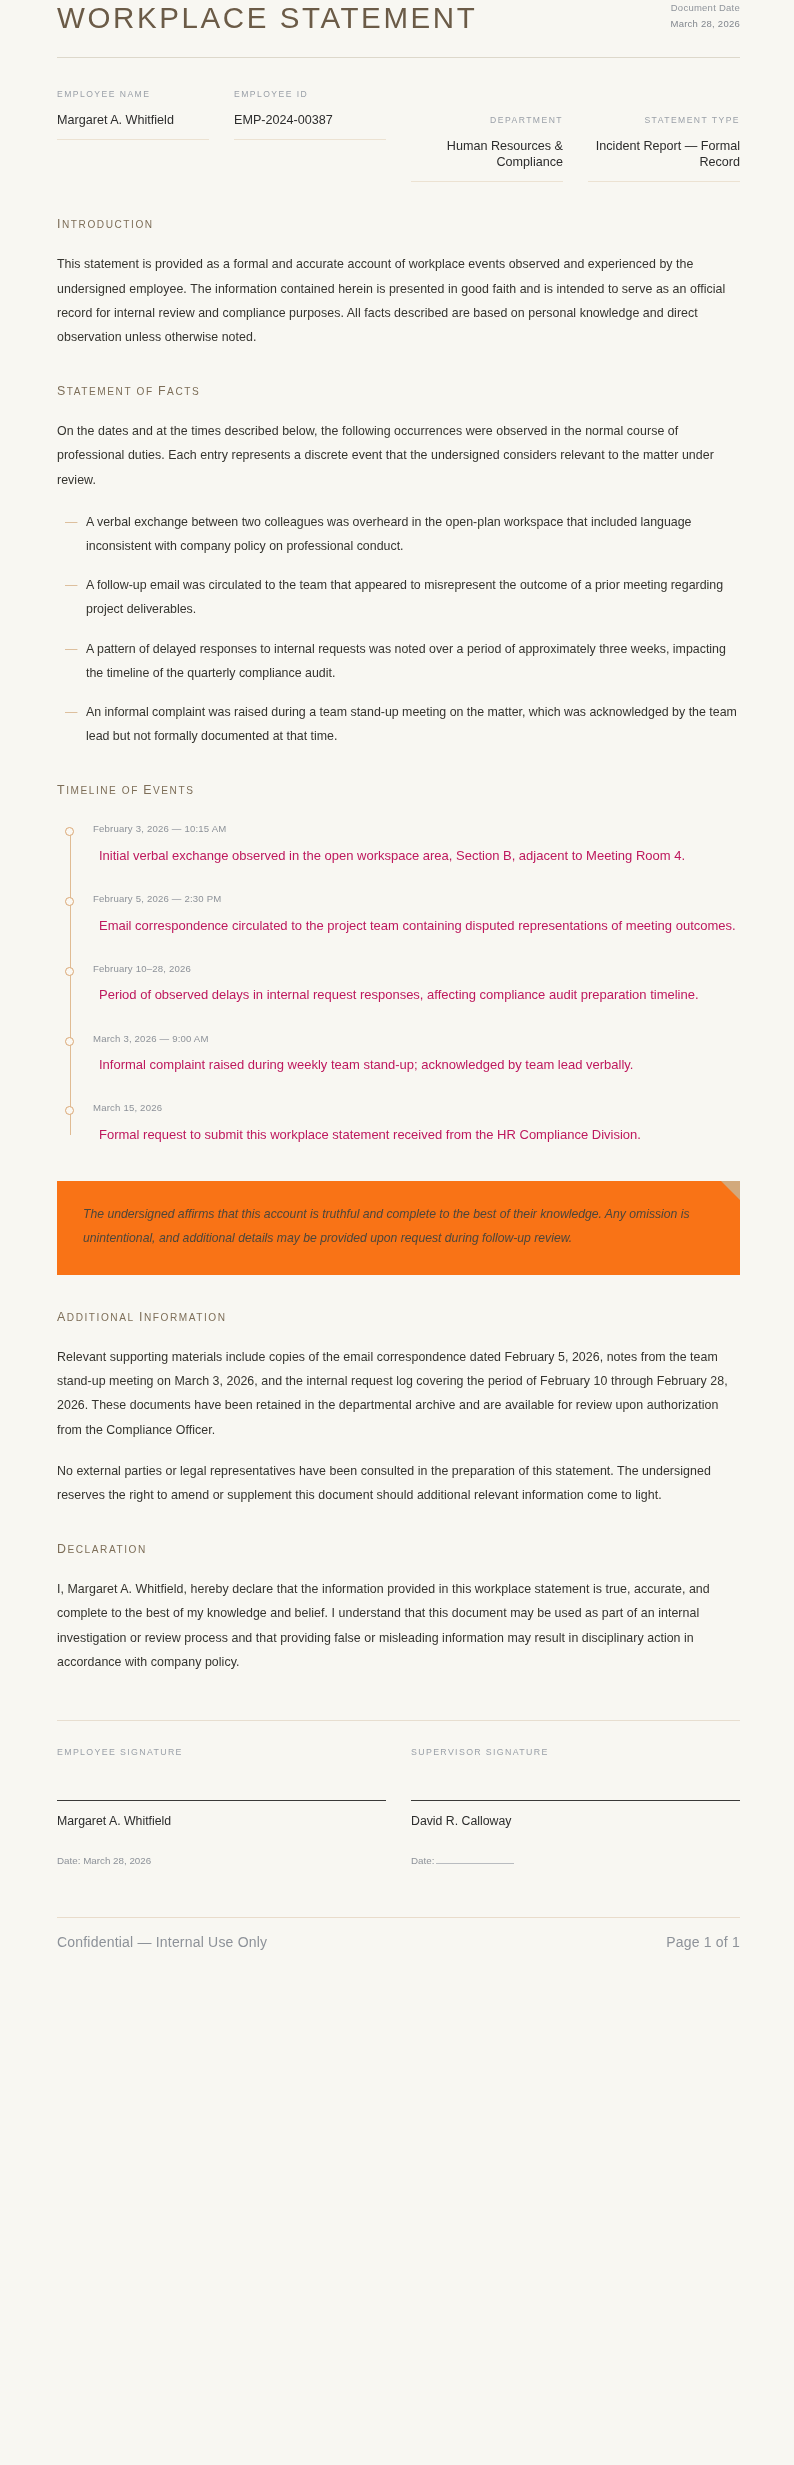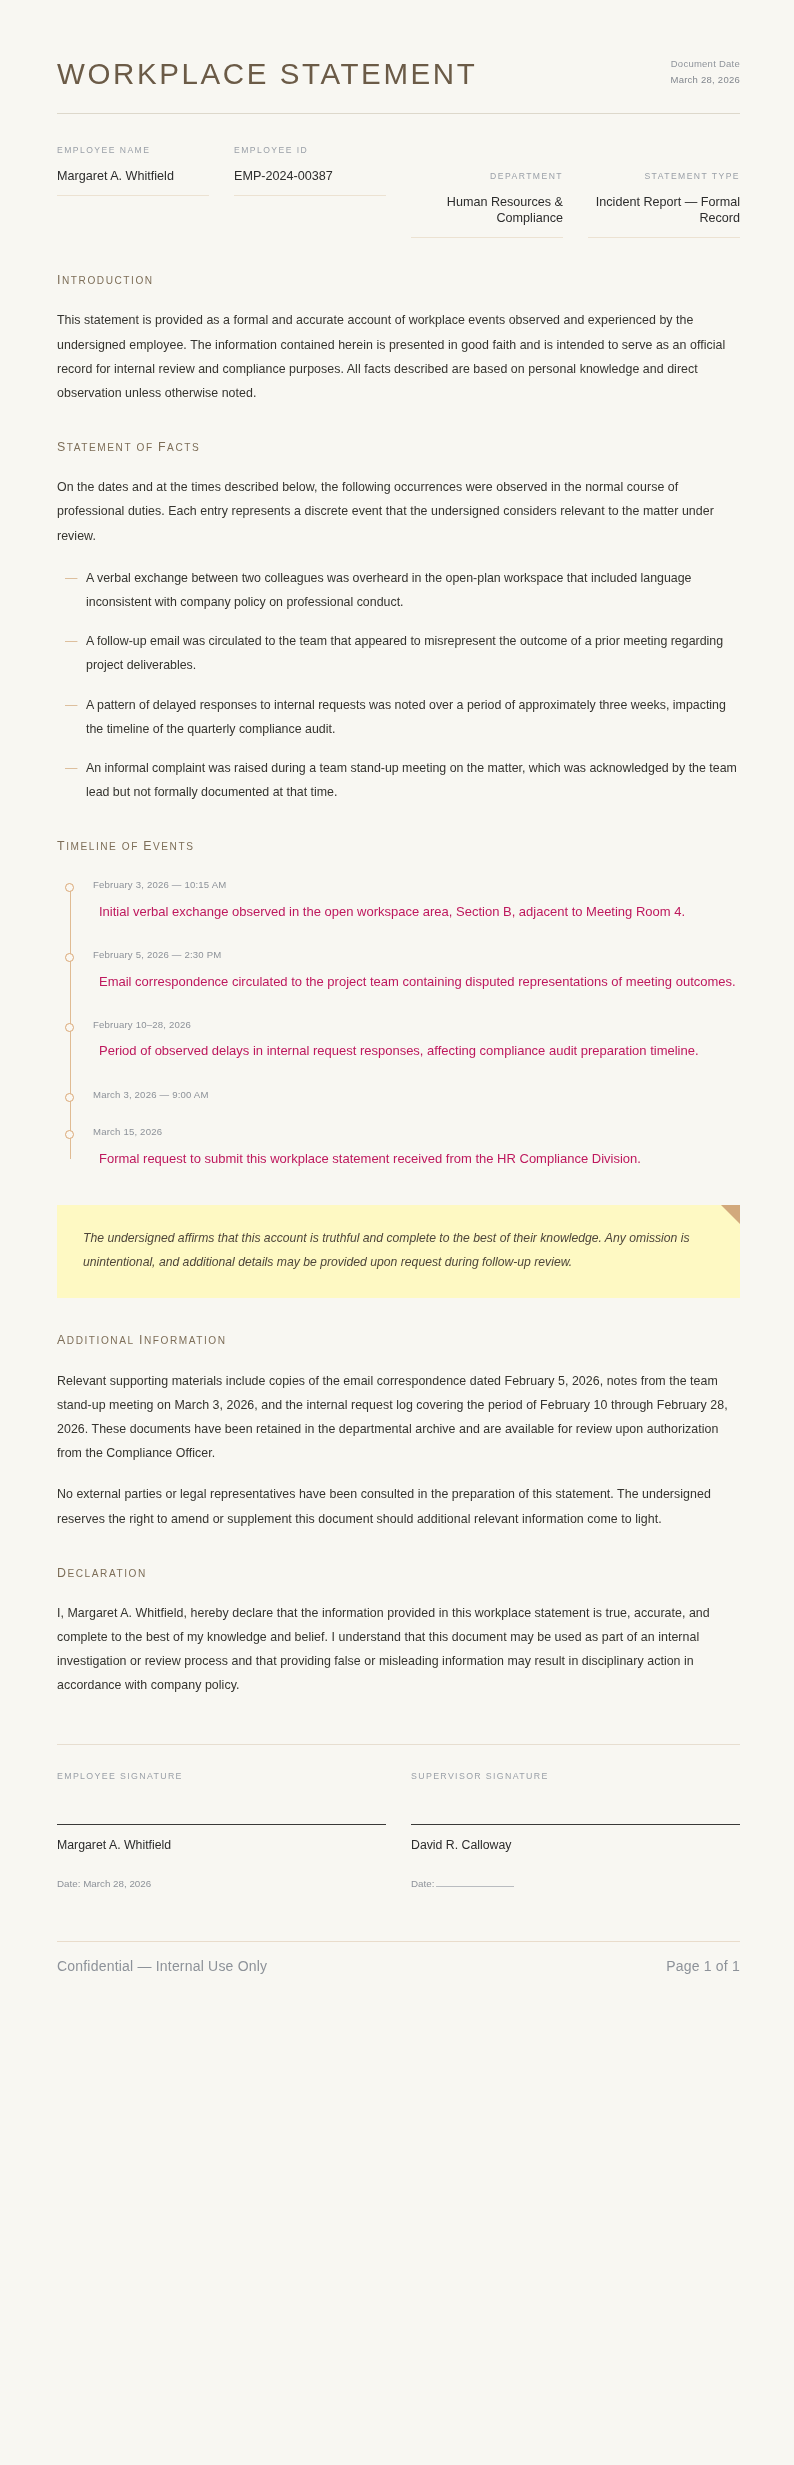--- a/index.html
+++ b/index.html
@@ -21,21 +21,20 @@
     position: relative;
   }
   .inner {
     margin: 0 auto;
     padding: 0 54px 0 57px;
     width: 794px;
   }
 
   
   .doc-header {
-    padding-top: 56px;
     display: flex;
     align-items: flex-end;
     justify-content: space-between;
   }
   .doc-title {
     font-size: 29.5px;
     font-weight: 400;
     letter-spacing: 2.6px;
     color: #6b5b47;
     line-height: 1.15;
@@ -176,21 +175,21 @@
     font-size: 13px;
     color: #be185d;
     line-height: 1.95;
     margin-top: 7px;
     margin-left: 6px;
   }
 
   
   .callout {
     margin-top: 34px;
-    background: #fef9c3;
+    background: #f97316;
     padding: 22px 26px 24px 26px;
     position: relative;
     overflow: hidden;
   }
   .callout-corner {
     position: absolute;
     top: 0;
     right: 0;
     width: 0;
     height: 0;
@@ -348,20 +347,21 @@
 
           <div class="tl-item">
             <div class="tl-dot"></div>
             <div class="tl-date">February 10–28, 2026</div>
             <div class="tl-desc">Period of observed delays in internal request responses, affecting compliance audit preparation timeline.</div>
           </div>
 
           <div class="tl-item">
             <div class="tl-dot"></div>
             <div class="tl-date">March 3, 2026 — 9:00 AM</div>
+            <div class="tl-desc">Informal complaint raised during weekly team stand-up; acknowledged by team lead verbally.</div>
           </div>
 
           <div class="tl-item">
             <div class="tl-dot"></div>
             <div class="tl-date">March 15, 2026</div>
             <div class="tl-desc">Formal request to submit this workplace statement received from the HR Compliance Division.</div>
           </div>
         </div>
       </div>
     </div>

